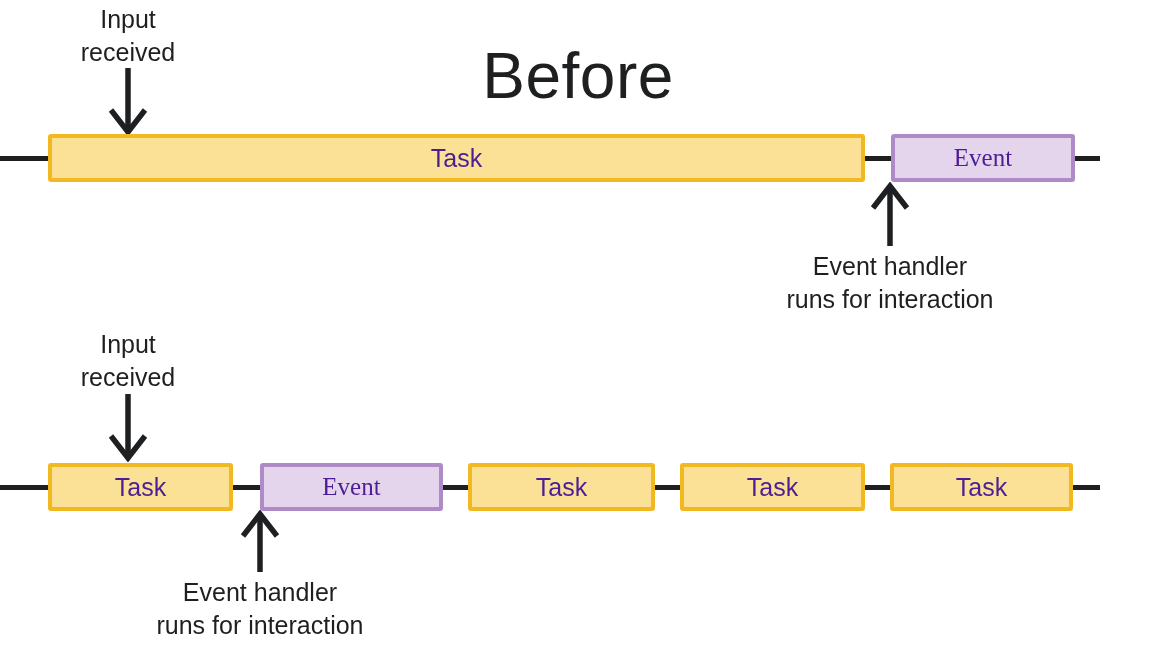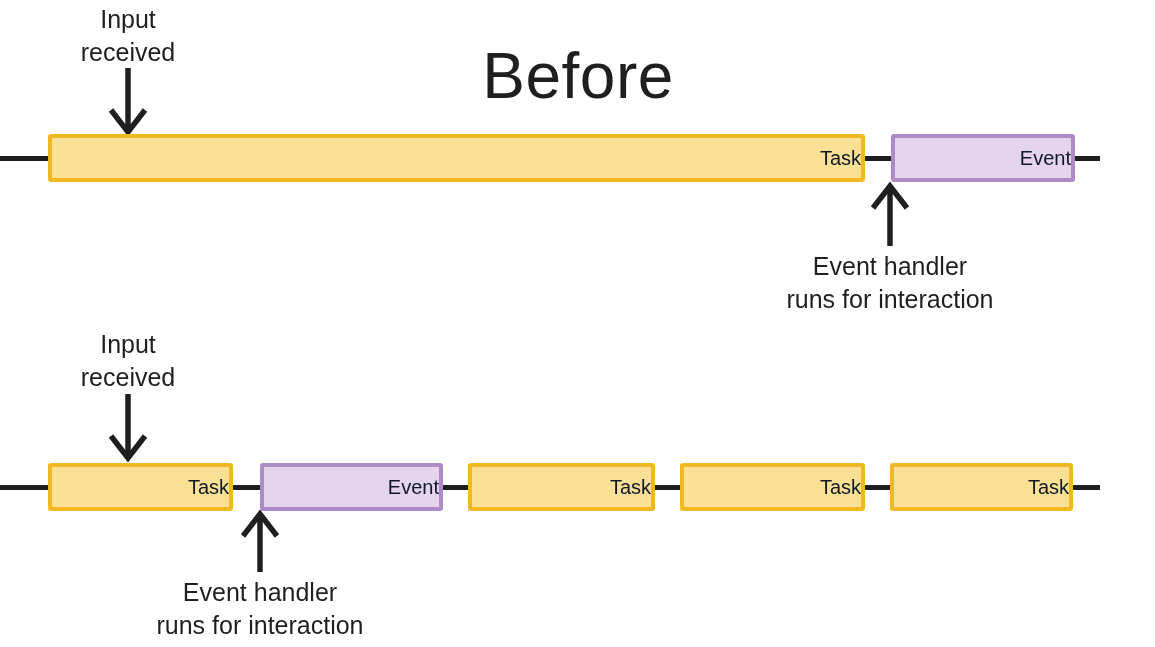--- a/index.html
+++ b/index.html
@@ -33,31 +33,32 @@
     height: 5px;
     background: var(--ink, #1a1a1a);
   }
   .box {
     position: absolute;
     box-sizing: border-box;
     height: 48px;
     border-radius: 3px;
     display: flex;
     align-items: center;
-    justify-content: flex-end;
-    font-size: 20px;
-    color: #0f172a;
+    justify-content: center;
+    font-size: 25px;
+    color: #4c1d95;
   }
   .box.task {
     background: var(--task-fill, #FBE195);
     border: 4px solid var(--task-border, #F2B822);
   }
   .box.event {
     background: var(--event-fill, #E4D4EC);
     border: 4px solid var(--event-border, #AE8BC6);
+    font-family: Liberation Serif, serif;
   }
   .arrow { position: absolute; }
   .arrow svg { display: block; }
 </style>
 </head>
 <body>
 
 <div class="canvas">
 
   <div class="note" style="left:28px; top:3px; width:200px;">Input

